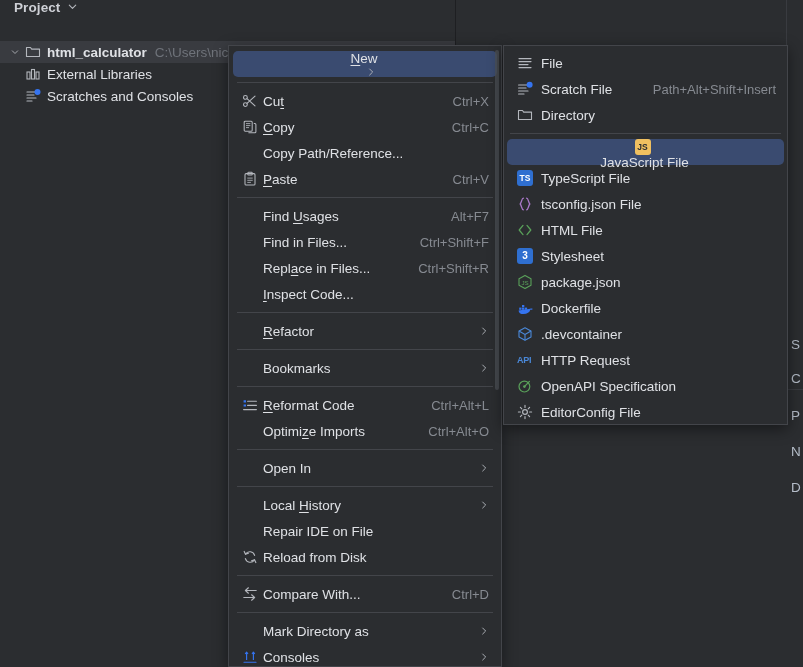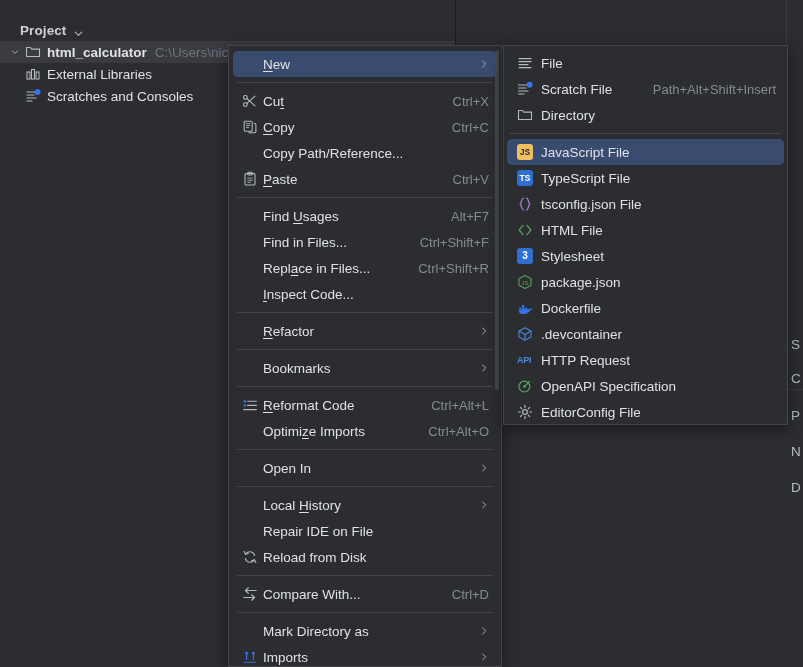--- a/index.html
+++ b/index.html
@@ -26,22 +26,22 @@
     left: 0; top: 0;
     width: 456px;
     height: 667px;
     background: #2b2d30;
     border-right: 1px solid #1e1f22;
     box-sizing: border-box;
   }
   .panel-header {
     height: 38px;
     display: flex;
-    align-items: flex-end;
-    padding-left: 20px;
+    align-items: flex-start;
+    padding-left: 14px;
     box-sizing: border-box;
   }
   .panel-title {
     font-size: 13.5px;
     font-weight: bold;
     color: #ced0d6;
     letter-spacing: 0.1px;
   }
   .chevron-down {
     margin-left: 7px;
@@ -144,21 +144,21 @@
     display: flex;
     align-items: center;
     font-size: 13.5px;
     color: #dfe1e5;
     padding: 0 8px 0 6px;
     margin: 0 4px;
     border-radius: 5px;
     box-sizing: border-box;
     white-space: nowrap;
   }
-  .menu-item.highlight { background: #3a4b70; }
+  .menu-item.highlight { background: #3a4b70; flex-direction: column; }
   .menu-item .mi-icon {
     width: 22px;
     flex: none;
     display: flex;
     align-items: center;
     justify-content: center;
     margin-right: 2px;
   }
   .menu-item .mi-label { flex: 1 1 auto; }
   .menu-item .mi-label u { text-decoration: underline; text-underline-offset: 2px; }
@@ -461,21 +461,21 @@
         <div class="menu-item">
           <span class="mi-icon">
             <span style="display: flex; align-items: center; justify-content: center; width: 16px; height: 16px;">
               <svg viewBox="0 0 16 16" width="16" height="16">
                 <path d="M4.6 11V3.6M11.4 11V3.6" stroke="#3574f0" stroke-width="1.15"></path>
                 <path d="M3.2 5 4.6 3.2 6 5M10 5l1.4-1.8L12.8 5" fill="none" stroke="#3574f0" stroke-width="1.15" stroke-linejoin="round"></path>
                 <path d="M2 13.2h12" stroke="#3574f0" stroke-width="1.15" stroke-linecap="round"></path>
               </svg>
             </span>
           </span>
-          <span class="mi-label">Imports</span>
+          <span class="mi-label">Consoles</span>
           <span class="mi-arrow">
             <svg viewBox="0 0 12 12" width="10" height="10">
               <path d="M4.4 2.4 8 6 4.4 9.6" fill="none" stroke="#b0b3b9" stroke-width="1.15" stroke-linecap="round" stroke-linejoin="round"></path>
             </svg>
           </span>
         </div>
       </div>
     <div class="menu-scrollbar"></div>
   </div>
 

